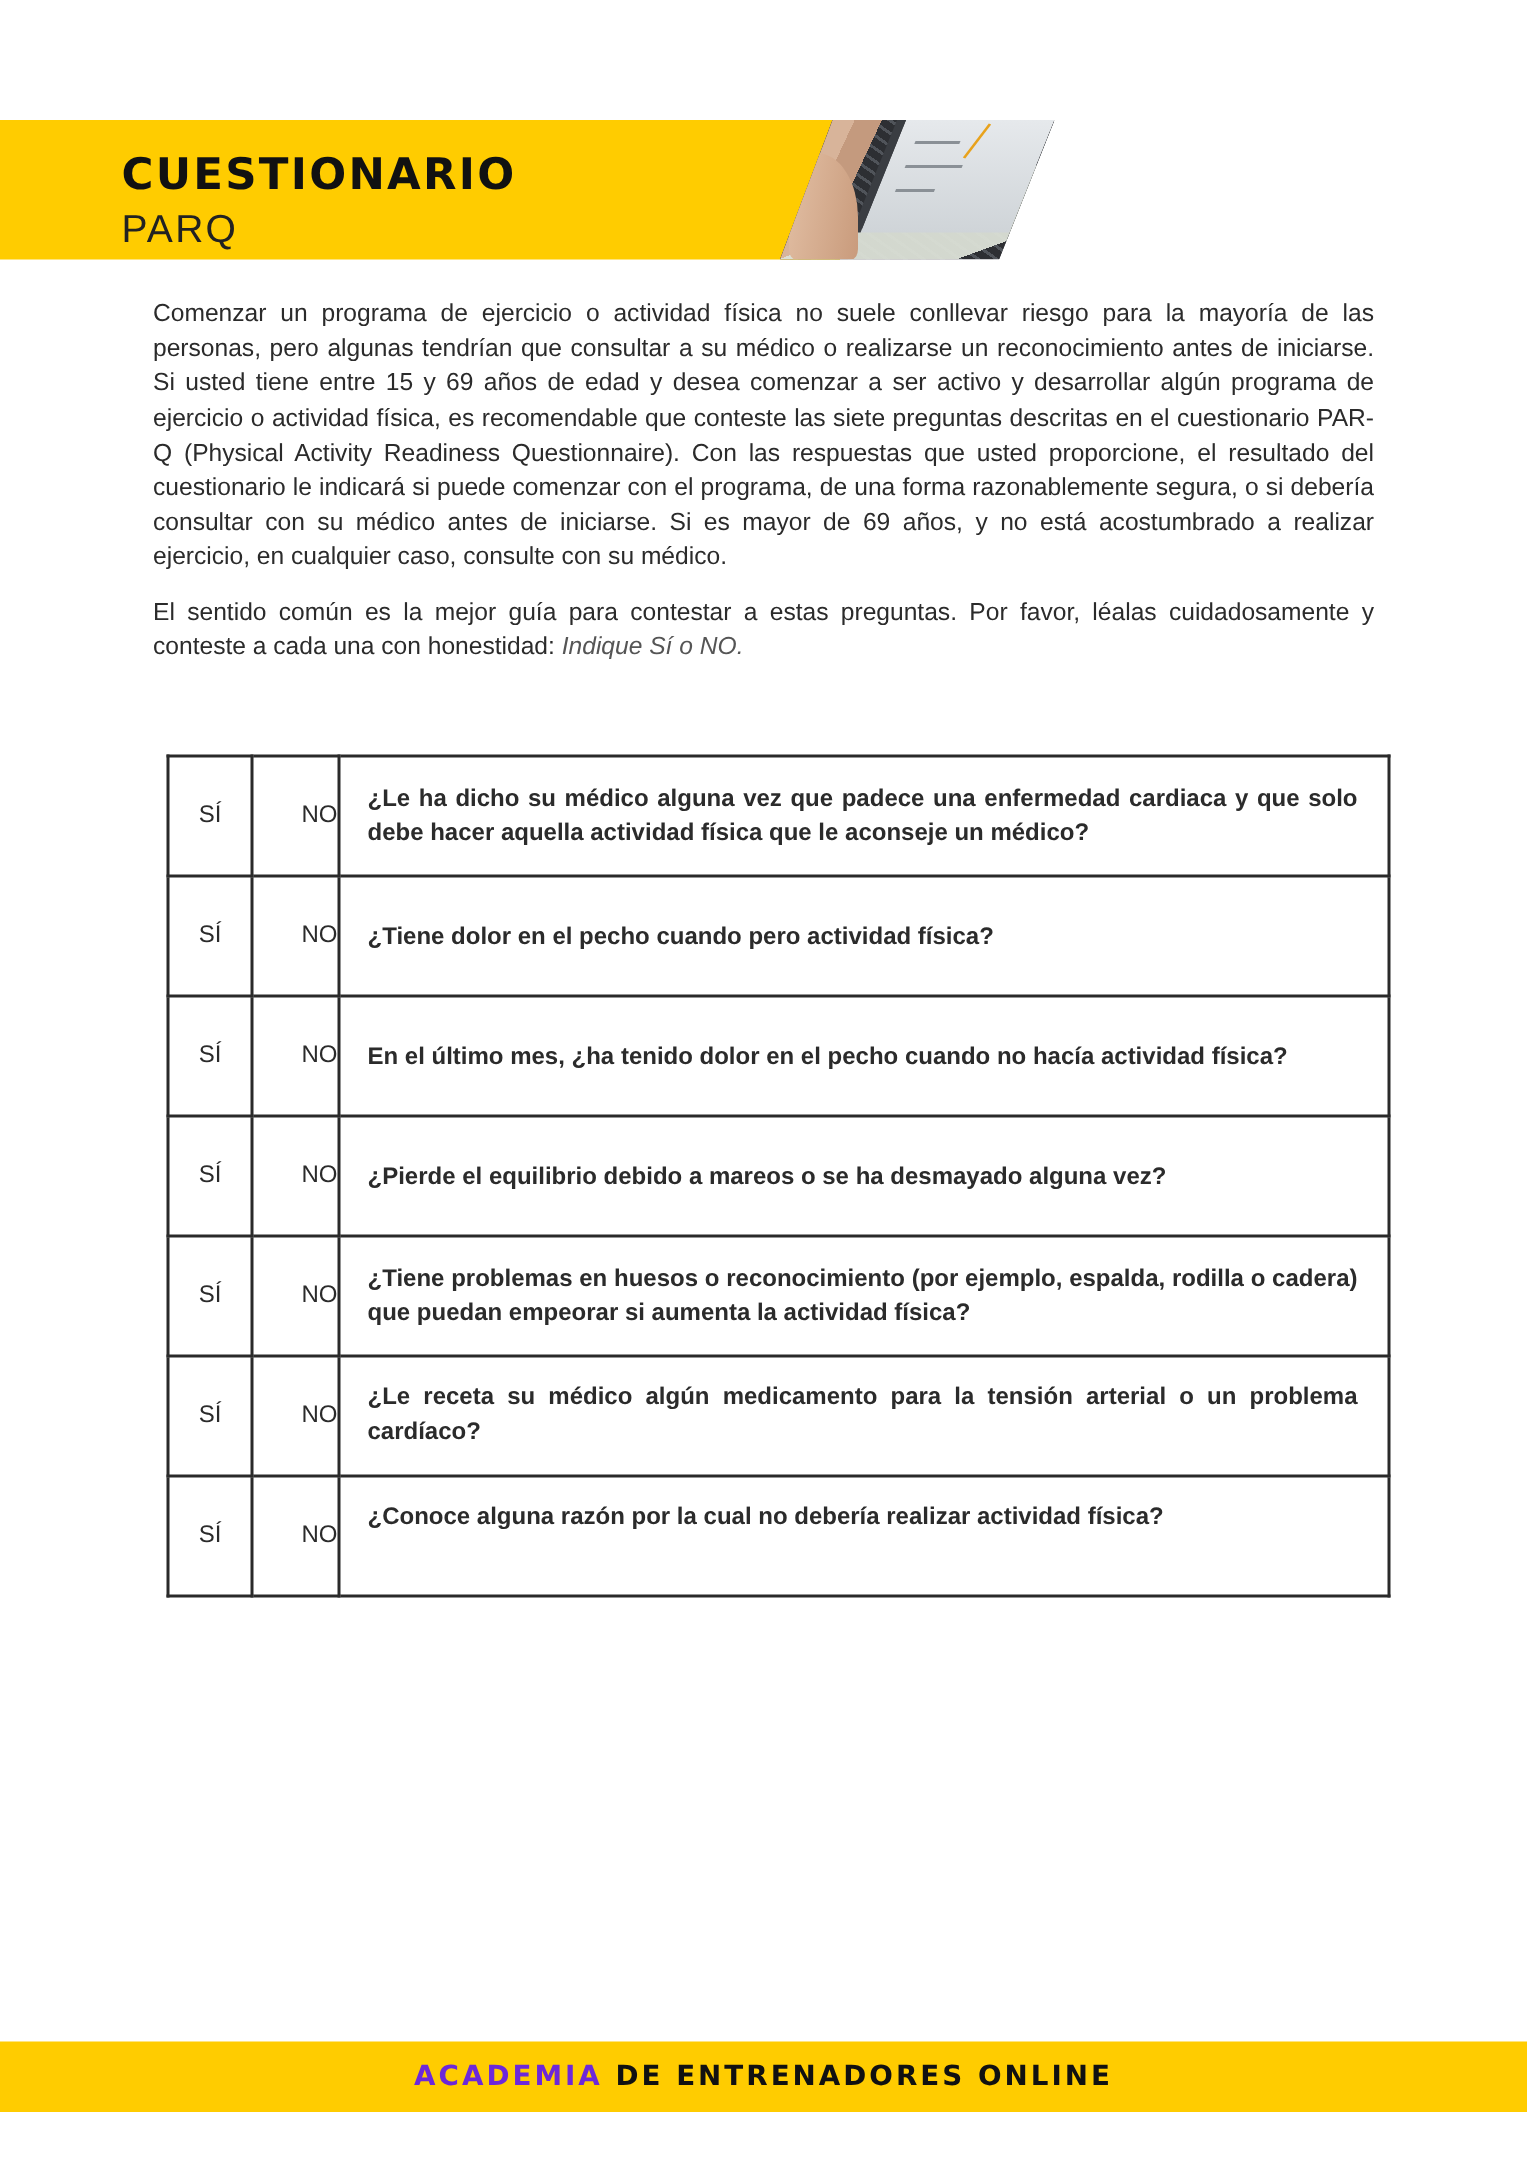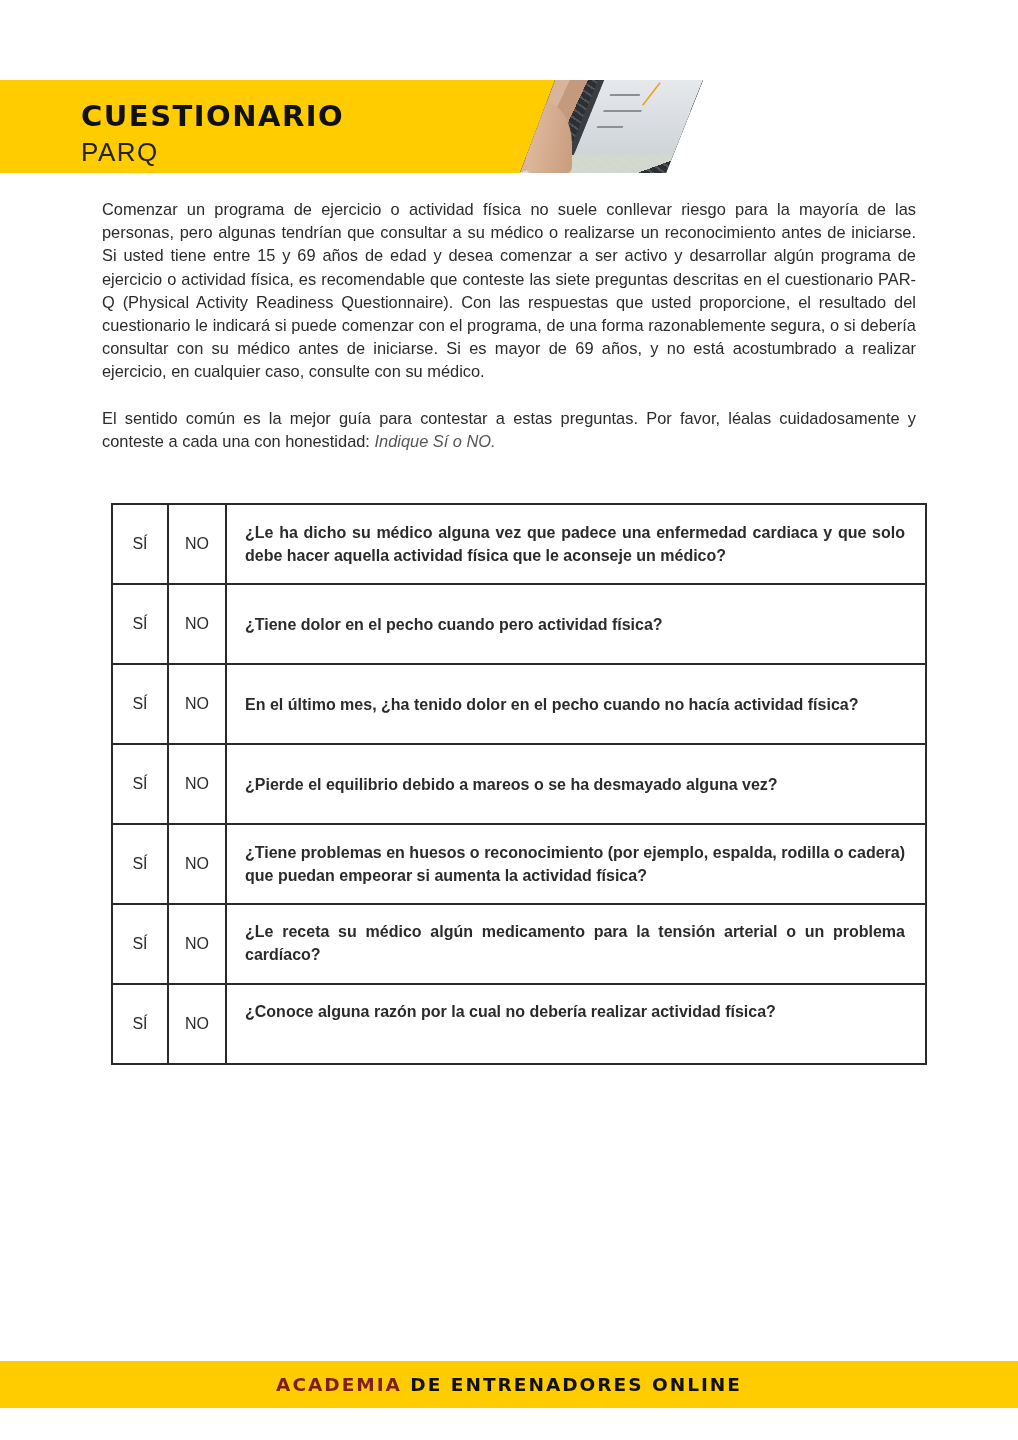--- a/index.html
+++ b/index.html
@@ -44,40 +44,40 @@
   }
   .header-sub {
     position: absolute; left: 81px; top: 137px;
     font-size: 26px; letter-spacing: 1.5px; color: #222222;
   }
 
   .intro {
     position: absolute; left: 102px; top: 198px; width: 814px;
     font-size: 16.4px; line-height: 23.2px; text-align: justify; color: #2b2b2b;
   }
-  .intro p + p { margin-top: 23px; }
+  .intro p + p { margin-top: 13px; }
   .intro em { font-style: italic; color: #555555; }
 
   .qtable {
     position: absolute; left: 111px; top: 503px; width: 816px;
     border-collapse: collapse; border: 2px solid #2a2a2a;
   }
   .qtable td { border: 2px solid #2a2a2a; height: 80px; vertical-align: middle; font-size: 16px; color: #2b2b2b; }
   .qtable td.yes { width: 56px; text-align: center; margin-top: 27px; }
-  .qtable td.no { width: 58px; text-align: center; }
+  .qtable td.no { width: 58px; text-align: right; }
   .qtable td.q { padding: 0 20px 0 18px; text-align: justify; line-height: 23px; font-weight: bold; }
   .qtable td.q.top { vertical-align: top; padding-top: 15px; }
 
   .footer-band {
     position: absolute; left: 0; top: 1361px; width: 1018px; height: 47px;
     background: #ffcc00; text-align: center;
     font-family: "DejaVu Sans", sans-serif; font-weight: bold;
     font-size: 18.5px; letter-spacing: 2px; line-height: 47px;
   }
-  .footer-band .w { color: #7f1d1d; }
+  .footer-band .w { color: #6d28d9; }
   .footer-band .b { color: #111111; }
 </style>
 </head>
 <body>
 
 <div class="header-band"></div>
 <div class="header-photo">
   <div class="screen">
     <div class="line" style="top:14px"></div>
     <div class="line" style="top:30px;width:38px"></div>

